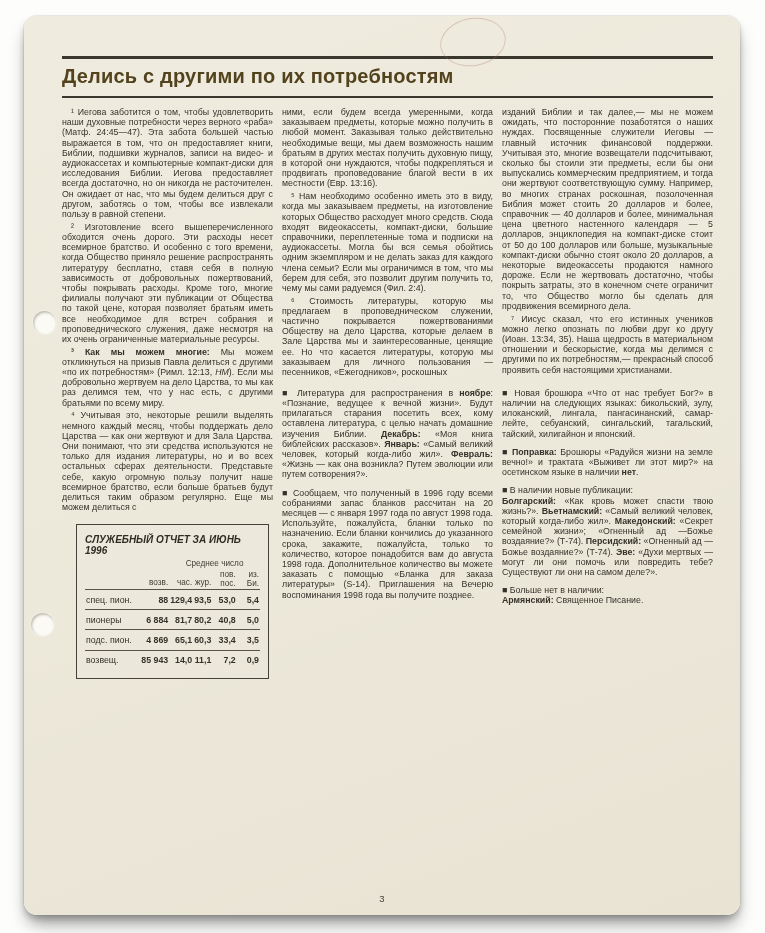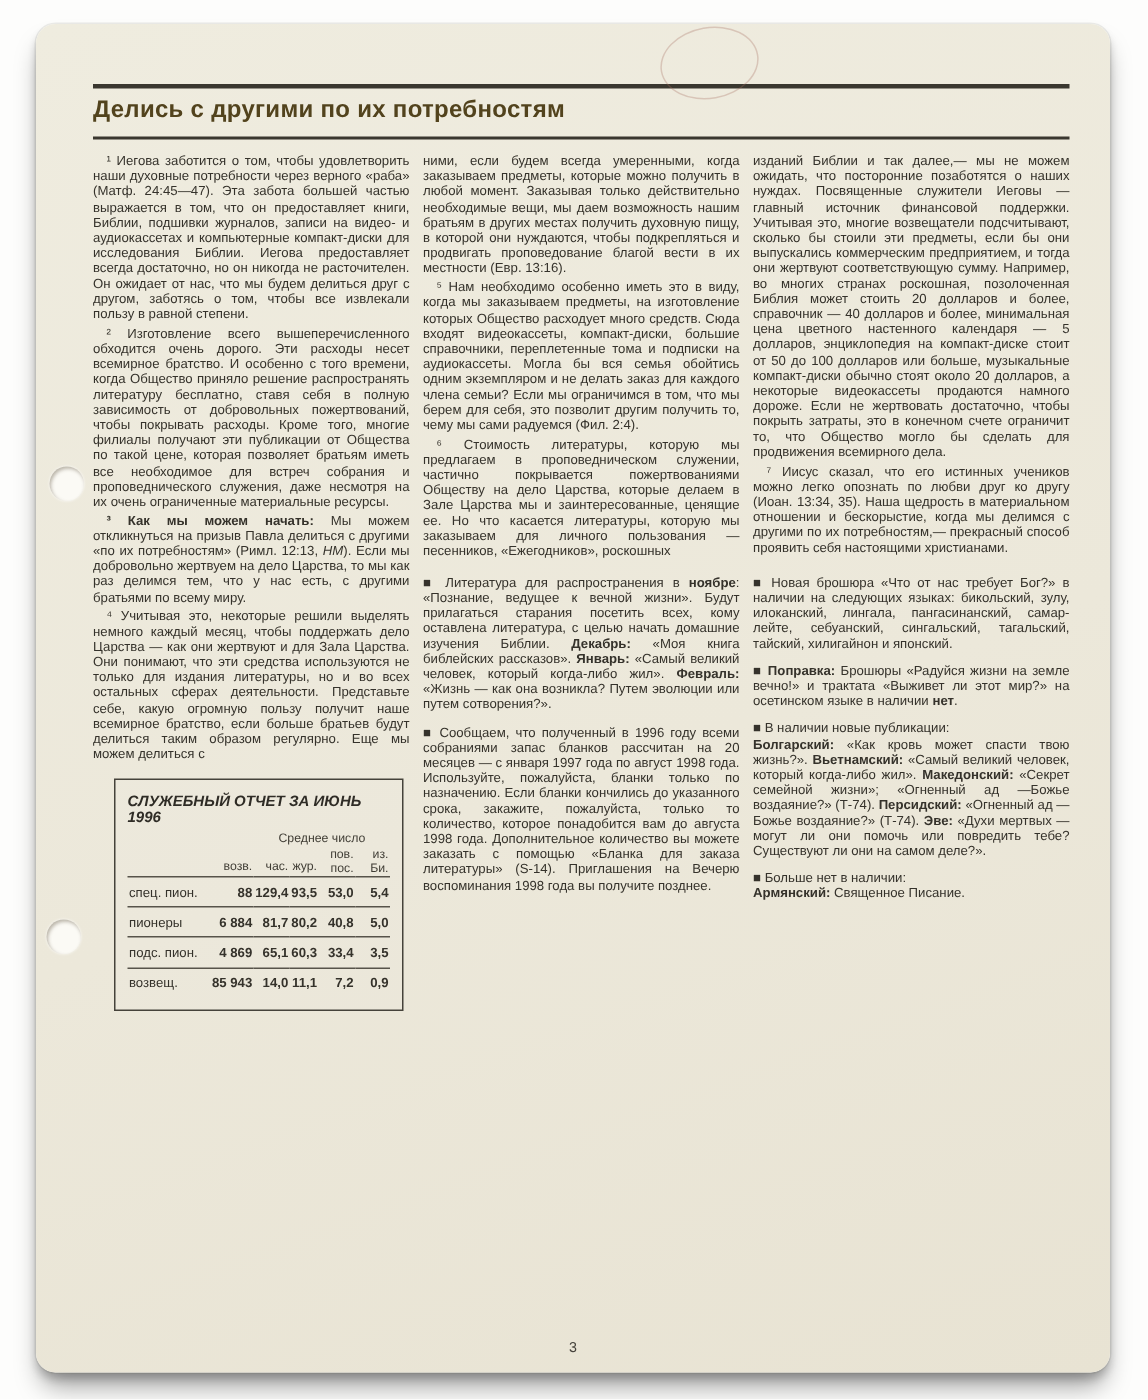--- a/index.html
+++ b/index.html
@@ -27,21 +27,21 @@
   .artifact-circle{
     position:absolute;left:416px;top:2px;width:64px;height:46px;
     border:1px solid rgba(164,108,96,.30);border-radius:50%;
     transform:rotate(-10deg);z-index:2;
   }
   .titleblock{
     position:relative;z-index:1;
     border-top:3px solid #3a372f;border-bottom:2px solid #3a372f;
     padding:6px 0 8px;margin-bottom:9px;
   }
-  .title{margin:0;font-size:16px;font-weight:bold;color:#52431d;letter-spacing:.2px;}
+  .title{margin:0;font-size:20px;font-weight:bold;color:#52431d;letter-spacing:.2px;}
   .content{
     position:relative;z-index:1;
     display:grid;grid-template-columns:1fr 1fr 1fr;column-gap:9px;
     grid-template-rows:max-content max-content 1fr;
     font-size:8.8px;line-height:10.2px;text-align:justify;
   }
   .content p{margin:0 0 2.5px 0;}
   .indent{text-indent:9px;}
   .b{font-weight:bold;}
   .i{font-style:italic;}
@@ -99,21 +99,21 @@
 
     <div class="titleblock">
       <h1 class="title">Делись с другими по их потребностям</h1>
     </div>
 
     <div class="content">
 
       <div class="col1">
         <p class="indent"><span>¹ Иегова заботится о том, чтобы удовлетворить наши духовные потребности через верного «раба» (Матф. 24:45—47). Эта забота большей частью выражается в том, что он предоставляет книги, Библии, подшивки журналов, записи на видео- и аудиокассетах и компьютерные компакт-диски для исследования Библии. Иегова предоставляет всегда достаточно, но он никогда не расточителен. Он ожидает от нас, что мы будем делиться друг с другом, заботясь о том, чтобы все извлекали пользу в равной степени.</span></p>
         <p class="indent"><span>² Изготовление всего вышеперечисленного обходится очень дорого. Эти расходы несет всемирное братство. И особенно с того времени, когда Общество приняло решение распространять литературу бесплатно, ставя себя в полную зависимость от добровольных пожертвований, чтобы покрывать расходы. Кроме того, многие филиалы получают эти публикации от Общества по такой цене, которая позволяет братьям иметь все необходимое для встреч собрания и проповеднического служения, даже несмотря на их очень ограниченные материальные ресурсы.</span></p>
-        <p class="indent"><span class="b">³ Как мы можем начать:</span><span> Мы можем откликнуться на призыв Павла делиться с другими «по их потребностям» (Римл. 12:13, </span><span class="i">НМ</span><span>). Если мы добровольно жертвуем на дело Царства, то мы как раз делимся тем, что у нас есть, с другими братьями по всему миру.</span></p>
+        <p class="indent"><span class="b">³ Как мы можем многие:</span><span> Мы можем откликнуться на призыв Павла делиться с другими «по их потребностям» (Римл. 12:13, </span><span class="i">НМ</span><span>). Если мы добровольно жертвуем на дело Царства, то мы как раз делимся тем, что у нас есть, с другими братьями по всему миру.</span></p>
         <p class="indent"><span>⁴ Учитывая это, некоторые решили выделять немного каждый месяц, чтобы поддержать дело Царства — как они жертвуют и для Зала Царства. Они понимают, что эти средства используются не только для издания литературы, но и во всех остальных сферах деятельности. Представьте себе, какую огромную пользу получит наше всемирное братство, если больше братьев будут делиться таким образом регулярно. Еще мы можем делиться с</span></p>
 
         <div class="report-box">
           <div class="report-title">СЛУЖЕБНЫЙ ОТЧЕТ ЗА ИЮНЬ 1996</div>
           <table class="report">
             <thead>
               <tr>
                 <th class="w-lbl"></th>
                 <th class="w-voz"></th>
                 <th colspan="4" class="group">Среднее число</th>

